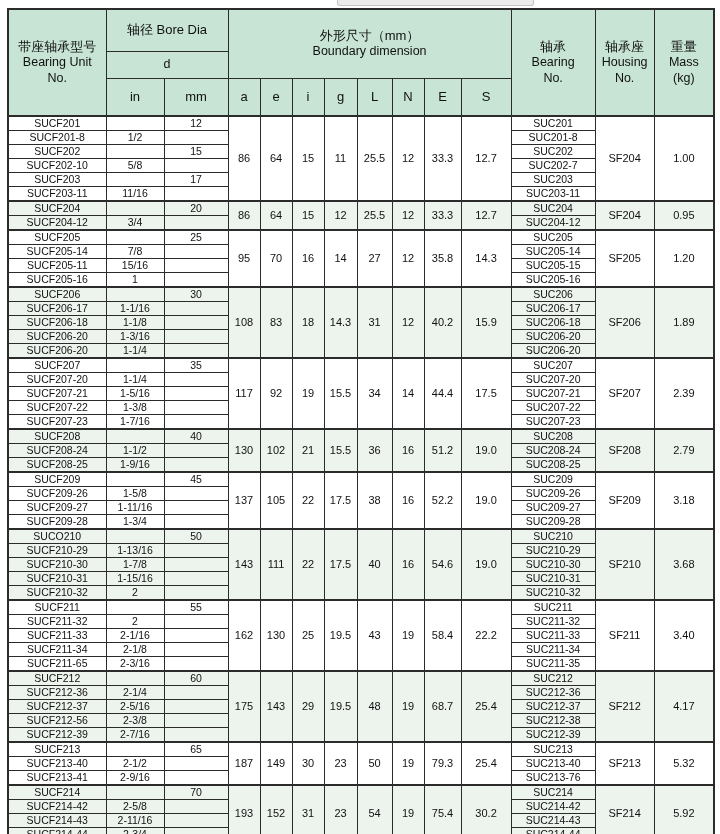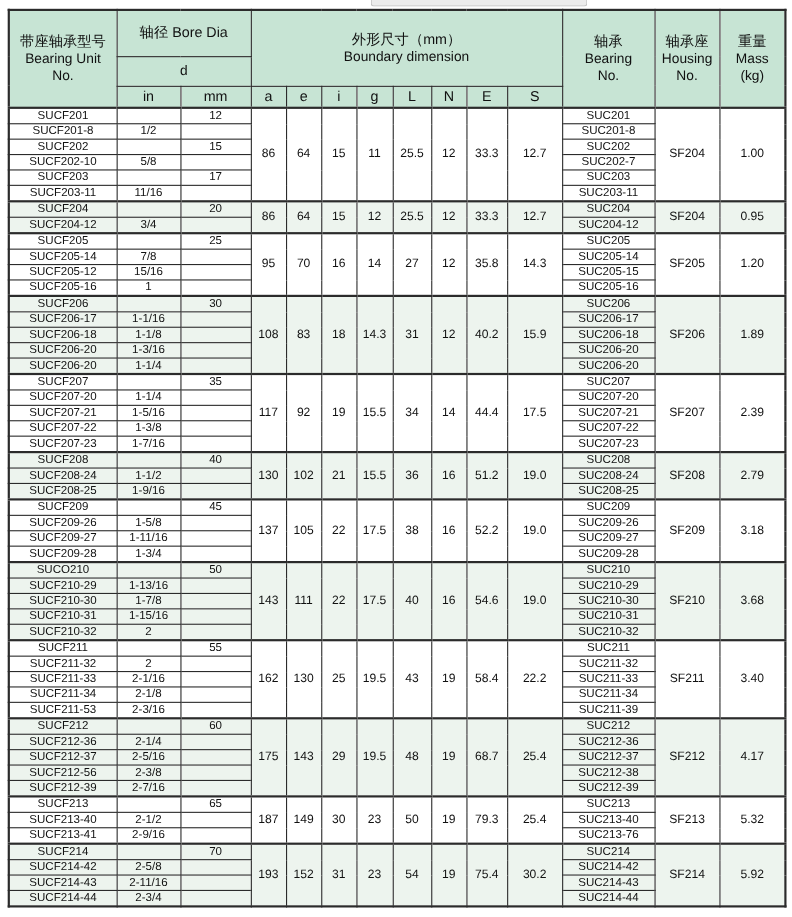--- a/index.html
+++ b/index.html
@@ -38,21 +38,21 @@
   }
   thead th{
     background:var(--header-bg);
     font-weight:normal;
     font-size:12.5px;
     line-height:1.25;
   }
   thead .cn{font-size:13px;}
   thead tr:nth-child(1){height:42px;}
   thead tr:nth-child(2){height:27px;}
-  thead tr:nth-child(3){height:20px;}
+  thead tr:nth-child(3){height:38px;}
   thead tr:nth-child(3) th{font-size:13px;}
   thead tr:last-child th{border-bottom:2px solid var(--border);}
   tbody td{
     height:13px;
     line-height:13px;
     font-size:10.5px;
   }
   tbody td.dim-cell, tbody td.merge-cell{font-size:11px;}
   tbody tr.tint td{background:var(--tint-bg);}
   tbody tr.group-start td{border-top:2px solid var(--border);}
@@ -208,21 +208,21 @@
         <td class="merge-cell" rowspan="4">SF205</td>
         <td class="merge-cell" rowspan="4">1.20</td>
       </tr>
       <tr class="plain">
         <td>SUCF205-14</td>
         <td>7/8</td>
         <td></td>
         <td>SUC205-14</td>
       </tr>
       <tr class="plain">
-        <td>SUCF205-12</td>
+        <td>SUCF205-11</td>
         <td>15/16</td>
         <td></td>
         <td>SUC205-15</td>
       </tr>
       <tr class="plain">
         <td>SUCF205-16</td>
         <td>1</td>
         <td></td>
         <td>SUC205-16</td>
       </tr>
@@ -436,24 +436,24 @@
         <td></td>
         <td>SUC211-33</td>
       </tr>
       <tr class="plain">
         <td>SUCF211-34</td>
         <td>2-1/8</td>
         <td></td>
         <td>SUC211-34</td>
       </tr>
       <tr class="plain">
-        <td>SUCF211-53</td>
+        <td>SUCF211-65</td>
         <td>2-3/16</td>
         <td></td>
-        <td>SUC211-39</td>
+        <td>SUC211-35</td>
       </tr>
       <tr class="tint group-start">
         <td>SUCF212</td>
         <td></td>
         <td>60</td>
         <td class="dim-cell" rowspan="5">175</td>
         <td class="dim-cell" rowspan="5">143</td>
         <td class="dim-cell" rowspan="5">29</td>
         <td class="dim-cell" rowspan="5">19.5</td>
         <td class="dim-cell" rowspan="5">48</td>

